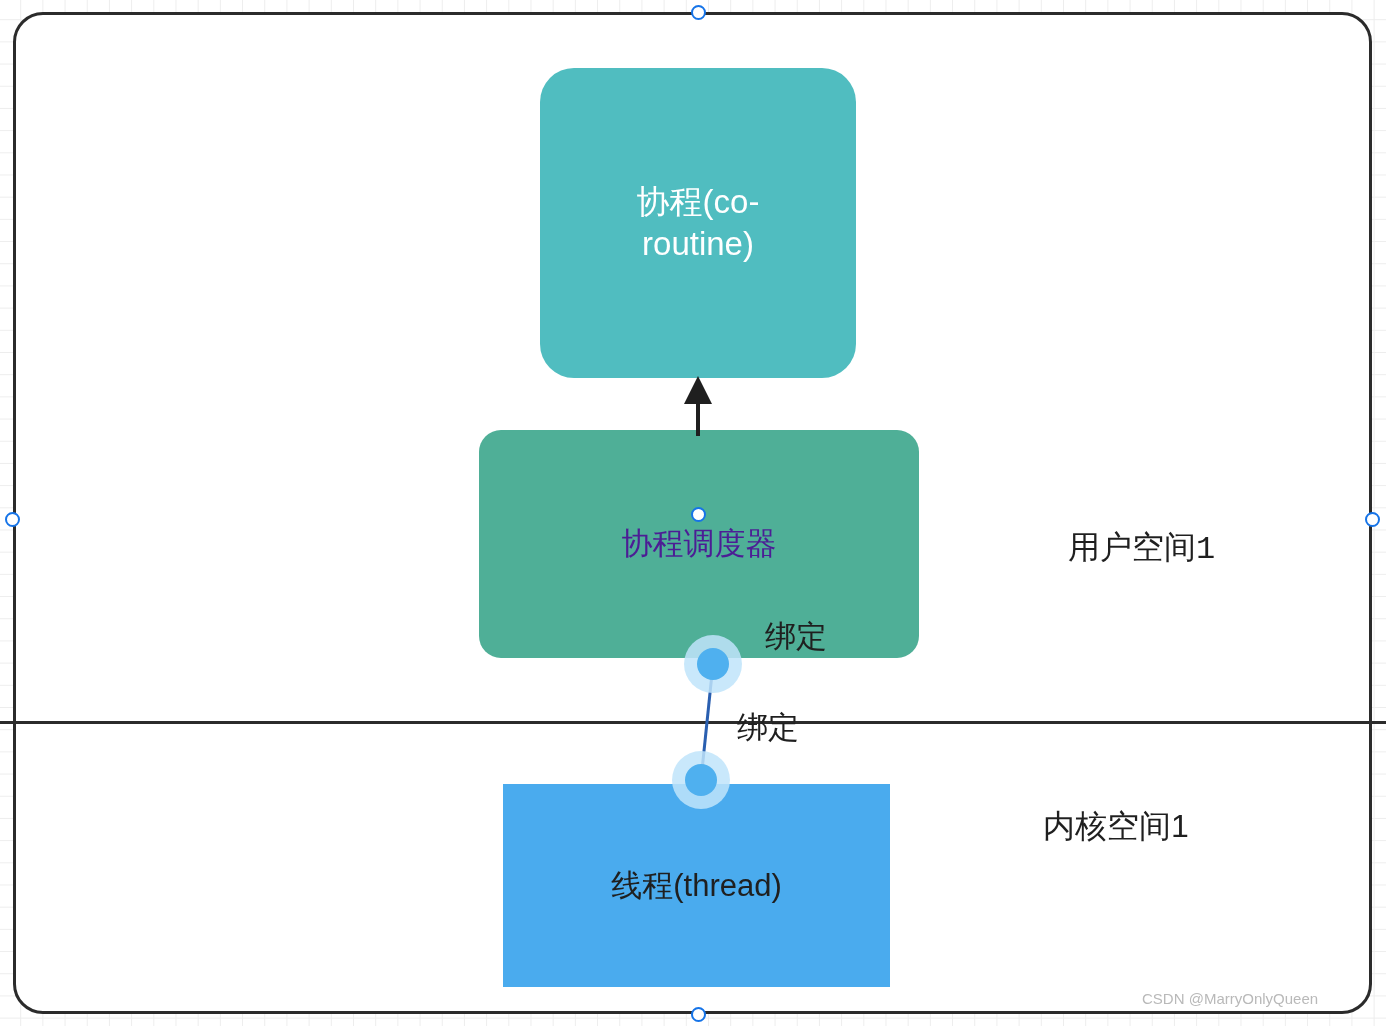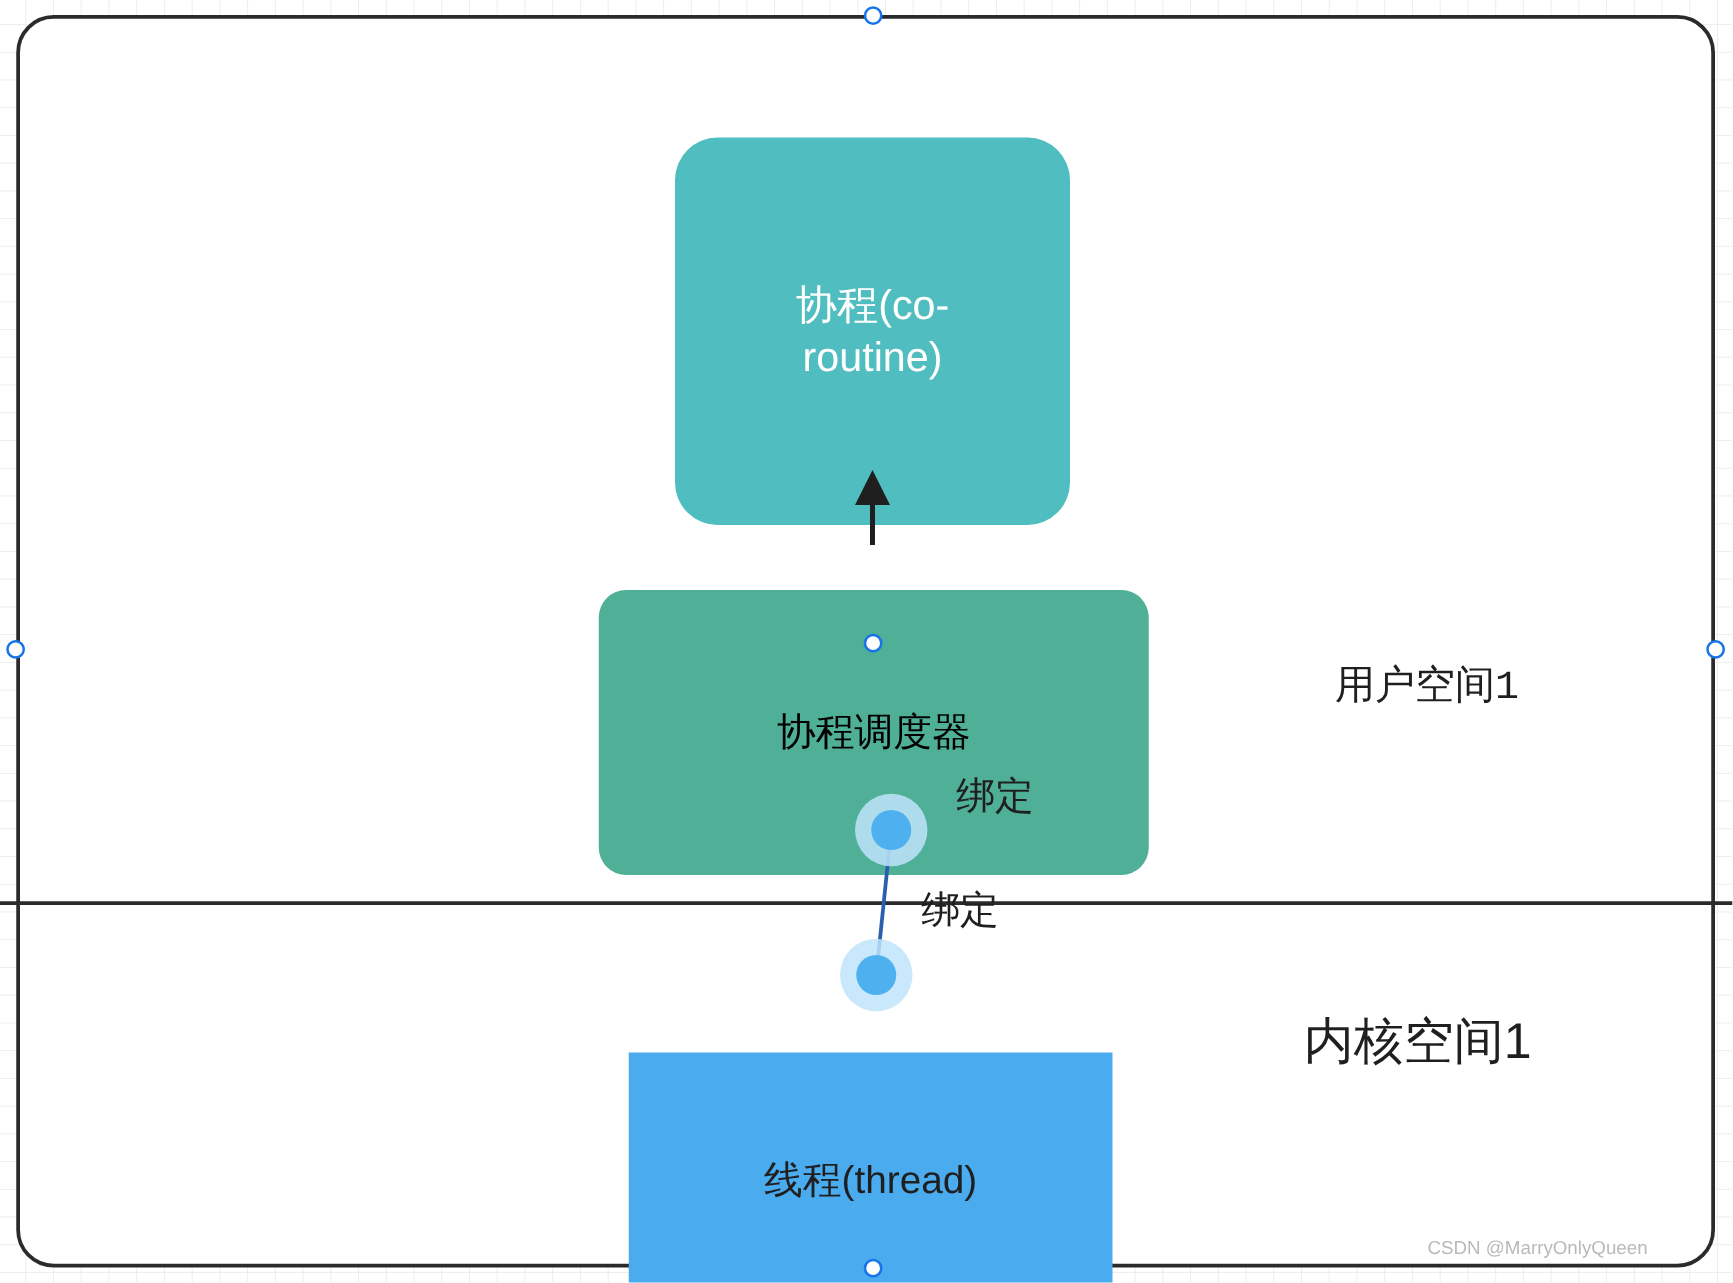--- a/index.html
+++ b/index.html
@@ -67,21 +67,20 @@
   #handle-right  { left: 1365px; top: 512px;  }
 
   
   .node {
     position: absolute;
     display: flex;
     align-items: center;
     justify-content: center;
     text-align: center;
     box-sizing: border-box;
-    margin-top: 42px;
   }
 
   #node-coroutine {
     left: 540px;
     top: 68px;
     width: 316px;
     height: 310px;
     background: #50bdc0;
     border-radius: 34px;
     color: #ffffff;
@@ -91,28 +90,28 @@
     z-index: 10;
   }
 
   #node-scheduler {
     left: 479px;
     top: 430px;
     width: 440px;
     height: 228px;
     background: #4faf97;
     border-radius: 22px;
-    color: #000000;
+    color: #4c1d95;
     font-size: 31px;
     z-index: 10;
   }
 
   #node-thread {
     left: 503px;
-    top: 800px;
+    top: 784px;
     width: 387px;
     height: 203px;
     background: #4aabee;
     color: #1f1f1f;
     font-size: 31px;
     z-index: 10;
   }
 
   
   #scheduler-dot {
@@ -167,21 +166,21 @@
   }
   #label-user-space {
     left: 1068px;
     top: 526px;
     font-size: 32px;
     font-family: Liberation Mono, monospace;
   }
   #label-kernel-space {
     left: 1043px;
     top: 805px;
-    font-size: 40px;
+    font-size: 32px;
   }
 
   
   #watermark {
     position: absolute;
     left: 1142px;
     top: 990px;
     font-size: 15px;
     color: #b9b9b9;
     white-space: nowrap;

